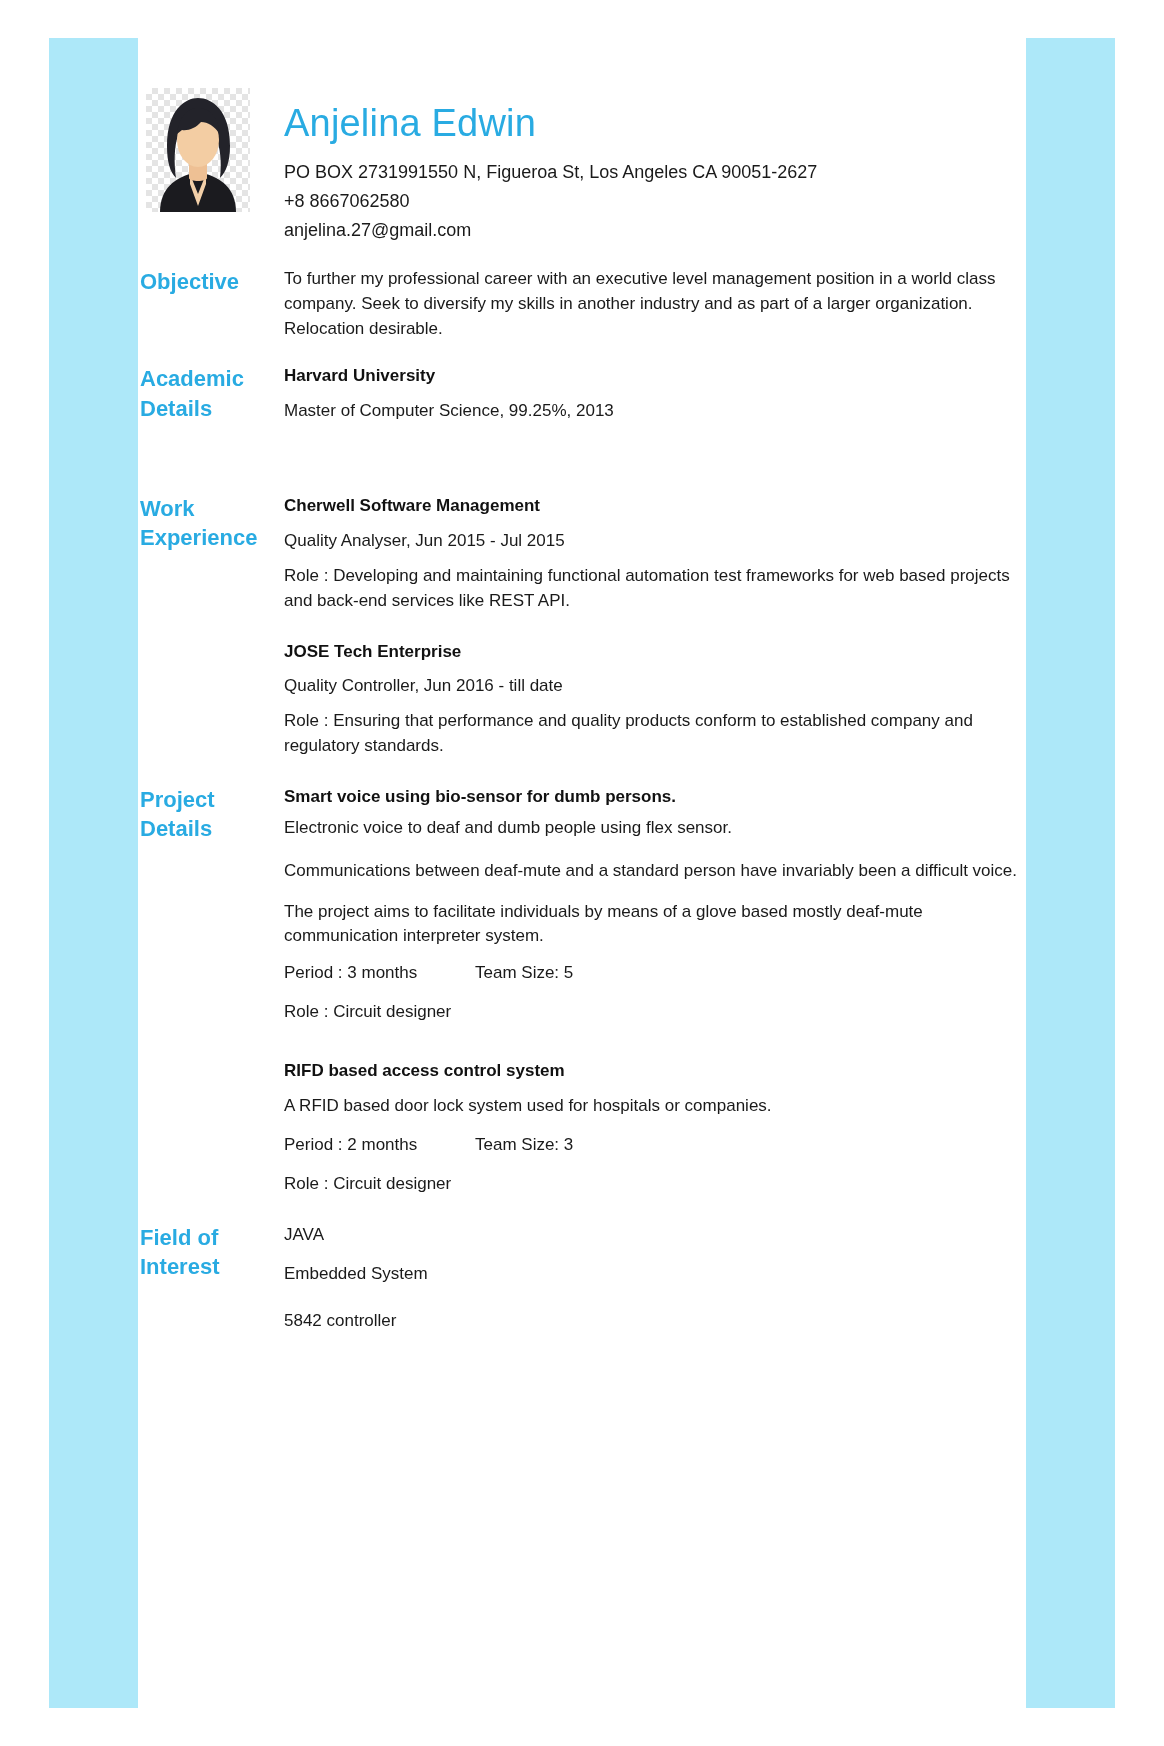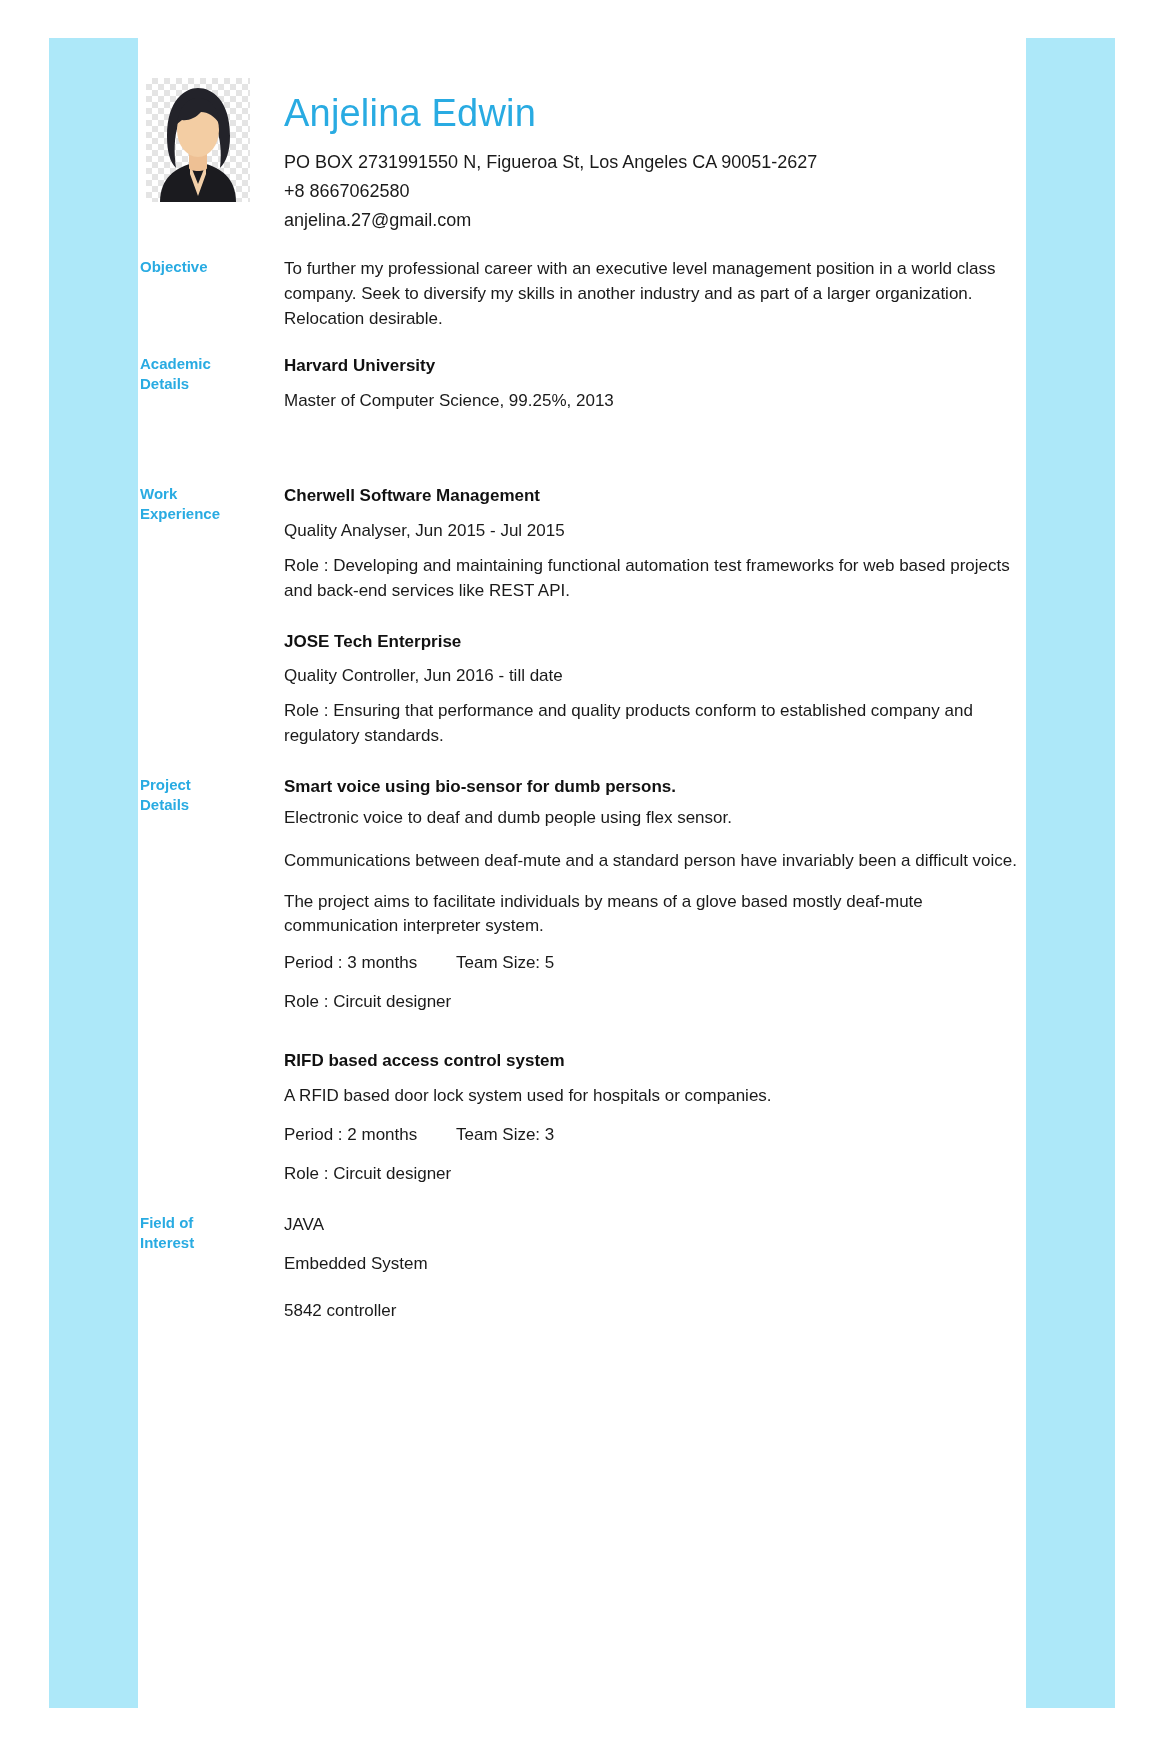--- a/index.html
+++ b/index.html
@@ -24,21 +24,21 @@
     height: 1670px;
     background: #ade8f9;
   }
   .side-bar.left  { left: 49px; }
   .side-bar.right { left: 1026px; }
 
   
   .sheet {
     position: absolute;
     left: 138px;
-    top: 28px;
+    top: 38px;
     width: 888px;
     height: 1670px;
     background: #ffffff;
   }
 
   
   .header {
     display: flex;
     align-items: flex-start;
     padding: 50px 0 0 0;
@@ -81,21 +81,21 @@
   
   .section {
     display: flex;
     align-items: flex-start;
   }
   .sec-label {
     flex: 0 0 146px;
     width: 146px;
     color: #29abe2;
     font-weight: bold;
-    font-size: 15px;
+    font-size: 22px;
     line-height: 1.33;
     padding-left: 2px;
     box-sizing: border-box;
   }
   .sec-body {
     flex: 1 1 auto;
     padding-left: 0px;
   }
   .p {
     font-size: 17px;
@@ -113,21 +113,21 @@
   }
   .gap-6  { height: 6px; }
   .gap-10 { height: 10px; }
   .gap-14 { height: 14px; }
   .gap-18 { height: 18px; }
   .gap-22 { height: 22px; }
   .gap-26 { height: 26px; }
   .gap-34 { height: 34px; }
   .gap-44 { height: 44px; }
 
-  .row-inline { display: flex; }
+  .row-inline { display: flex; gap: 19px; }
   .row-inline .col-a { width: 172px; flex: 0 0 172px; }
 </style>
 </head>
 <body>
 
 <div class="side-bar left"></div>
 <div class="side-bar right"></div>
 
 <div class="sheet">
 

